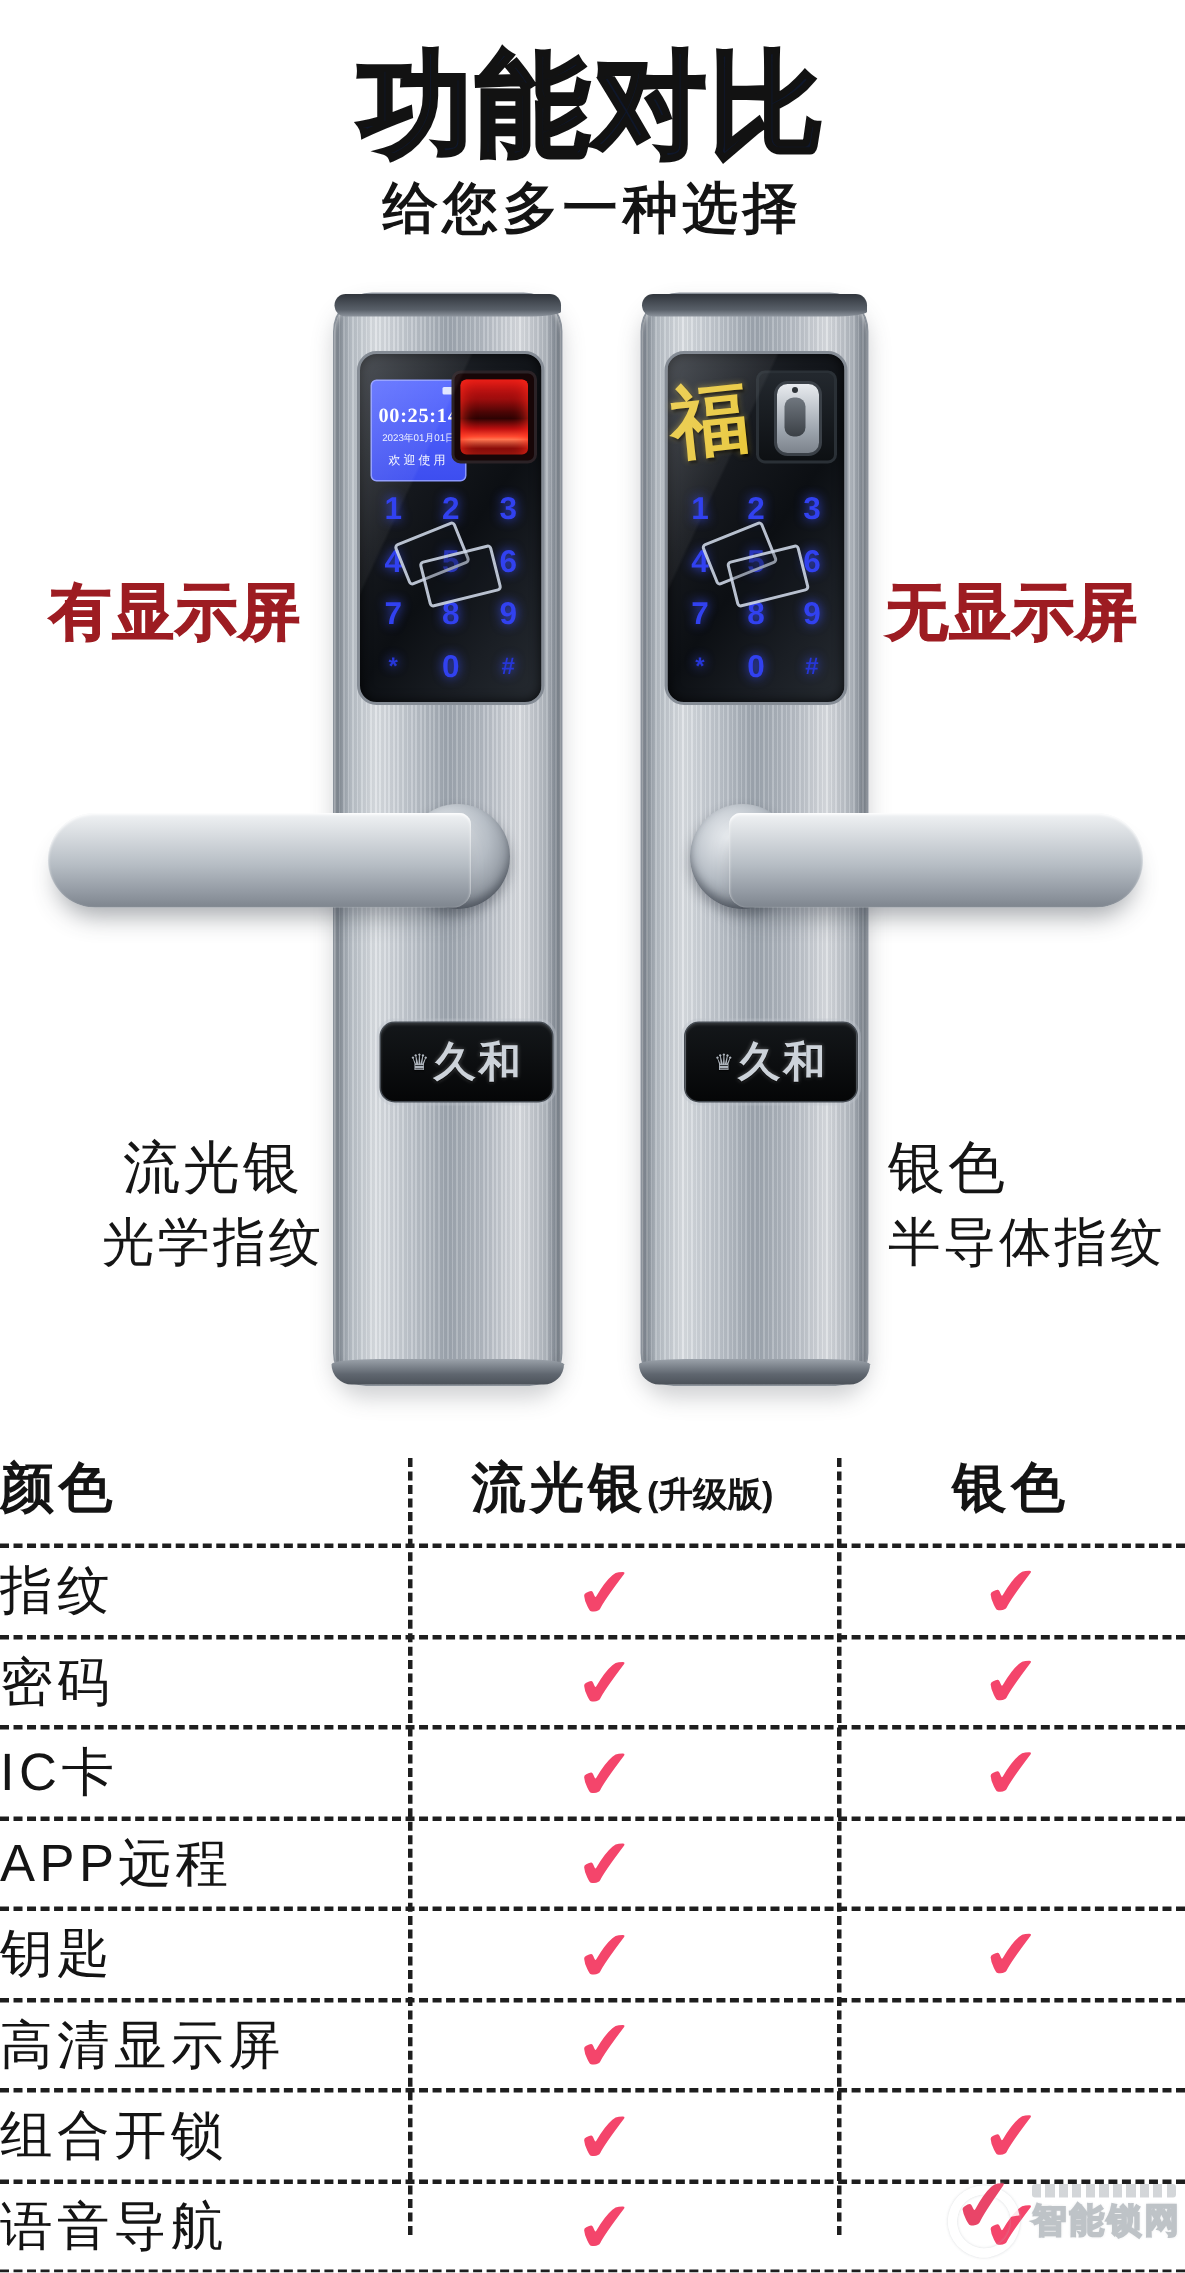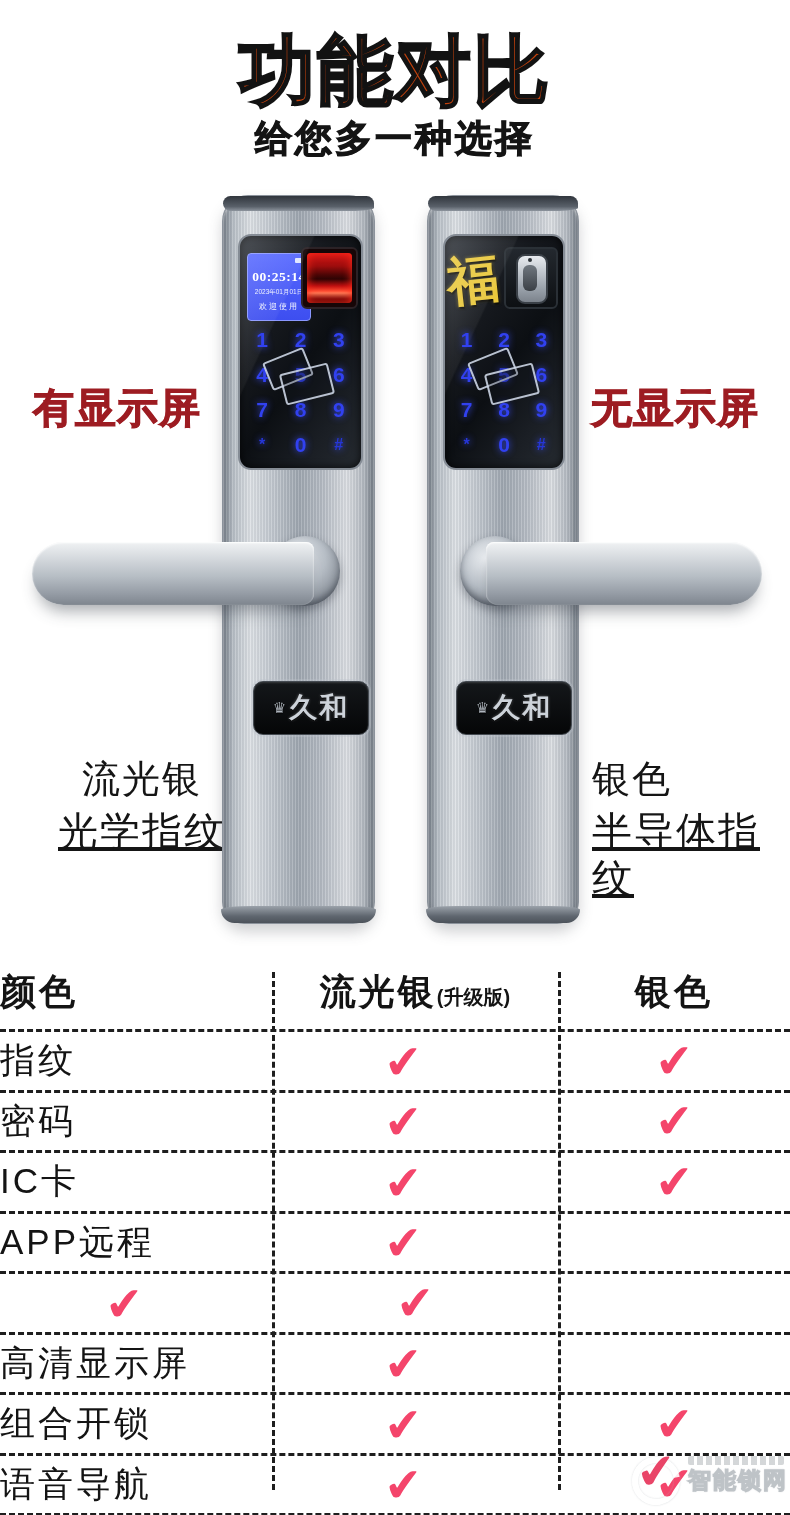--- a/index.html
+++ b/index.html
@@ -2,22 +2,22 @@
 <html><head>
 <meta charset="utf-8">
 <style>
   html,body{margin:0;padding:0;background:#fff;}
   #page{
     position:relative;width:790px;height:1515px;margin:0 auto;background:#fff;
     font-family:"Liberation Sans","DejaVu Sans",sans-serif;color:#111;overflow:hidden;
   }
   
   .hdr{position:absolute;top:30px;left:0;width:790px;text-align:center;}
-  .hdr .title{font-size:76px;line-height:1.08;font-weight:900;letter-spacing:2px;color:#c2410c;-webkit-text-stroke:2.5px #121212;}
-  .hdr .subtitle{font-size:37px;font-weight:700;letter-spacing:3px;margin-top:2px;color:#141414;-webkit-text-stroke:1px #141414;}
+  .hdr .title{font-size:76px;line-height:1.08;font-weight:900;letter-spacing:2px;color:#0f172a;-webkit-text-stroke:2.5px #121212;}
+  .hdr .subtitle{font-size:37px;font-weight:400;letter-spacing:3px;margin-top:2px;color:#141414;-webkit-text-stroke:1px #141414;}
 
   
   .badge{position:absolute;top:381px;font-size:41px;font-weight:800;color:#9d1c22;letter-spacing:1px;-webkit-text-stroke:1px #9d1c22;}
   .badge.left{left:33px;} .badge.right{left:591px;}
 
   
   .lock{
     position:absolute;top:195px;width:151px;height:727px;border-radius:26px 26px 22px 22px;
     background:
       repeating-linear-gradient(90deg,rgba(255,255,255,.14) 0 1px,rgba(30,35,45,.06) 1px 3px),
@@ -87,32 +87,32 @@
   .hub.left{left:270px;} .hub.right{left:460px;}
   .hbar{position:absolute;top:542px;height:63px;z-index:3;
     background:linear-gradient(#f0f2f4 0%,#d9dde1 22%,#b6bdc4 55%,#959ca5 82%,#7e858e 100%);
     box-shadow:0 12px 16px -6px rgba(60,66,76,.45), inset 0 1px 2px #fff;}
   .hbar.left{left:32px;width:282px;border-radius:32px 8px 12px 32px;}
   .hbar.right{left:486px;width:276px;border-radius:8px 32px 32px 12px;}
 
   
   .cap{position:absolute;line-height:1.18;color:#151515;}
   .cap .nm{font-size:38px;font-weight:500;letter-spacing:2px;}
-  .cap .tp{font-size:40px;font-weight:500;letter-spacing:2px;margin-top:6px;text-decoration:underline;}
+  .cap .tp{font-size:35px;font-weight:500;letter-spacing:2px;margin-top:6px;}
   .cap.left{left:40px;top:757px;width:204px;text-align:center;}
   .cap.right{left:592px;top:757px;text-align:left;}
 
   
   .table{position:absolute;left:0;top:955px;width:790px;}
   .trow{display:grid;grid-template-columns:272px 286px 232px;align-items:center;border-bottom:3px dashed #1e1e1e;}
   .trow.head{height:74px;} .trow.body{height:57.5px;}
   .cell-f{font-size:35px;font-weight:500;letter-spacing:3px;color:#141414;}
   .cell-h{font-size:36px;font-weight:700;letter-spacing:3px;color:#141414;}
   .cell-h.center{text-align:center;}
-  .cell-h .note{font-size:20px;letter-spacing:0;}
+  .cell-h .note{font-size:23px;letter-spacing:0;}
   .cell-c{text-align:center;}
   .check{display:inline-block;font-size:46px;font-weight:700;color:#f4456b;transform:rotate(-4deg);line-height:1;}
   .cell-c.mid .check{transform:rotate(-4deg) translateX(-12px);}
   .vline{position:absolute;top:972px;height:518px;width:0;border-left:3px dashed #1e1e1e;}
   .vline.v1{left:272px;} .vline.v2{left:558px;}
 
   
   .wm{position:absolute;right:2px;bottom:16px;display:flex;align-items:center;gap:4px;opacity:.92;z-index:5;}
   .wm .logo{position:relative;width:54px;height:50px;}
   .wm .logo .ring{position:absolute;left:2px;top:8px;width:36px;height:36px;border:6px solid rgba(255,255,255,.95);border-radius:50%;border-right-color:transparent;transform:rotate(35deg);box-shadow:0 0 2px rgba(180,185,190,.6), inset 0 0 2px rgba(180,185,190,.6);}
@@ -240,20 +240,21 @@
       <div class="cell-f">IC卡</div>
       <div class="cell-c mid"><span class="check">✔</span></div>
       <div class="cell-c"><span class="check">✔</span></div>
     </div>
     <div class="trow body">
       <div class="cell-f">APP远程</div>
       <div class="cell-c mid"><span class="check">✔</span></div>
       <div class="cell-c"><span class="check"></span></div>
     </div>
     <div class="trow body">
+      <div class="cell-f">钥匙</div>
       <div class="cell-c mid"><span class="check">✔</span></div>
       <div class="cell-c"><span class="check">✔</span></div>
     </div>
     <div class="trow body">
       <div class="cell-f">高清显示屏</div>
       <div class="cell-c mid"><span class="check">✔</span></div>
       <div class="cell-c"><span class="check"></span></div>
     </div>
     <div class="trow body">
       <div class="cell-f">组合开锁</div>

